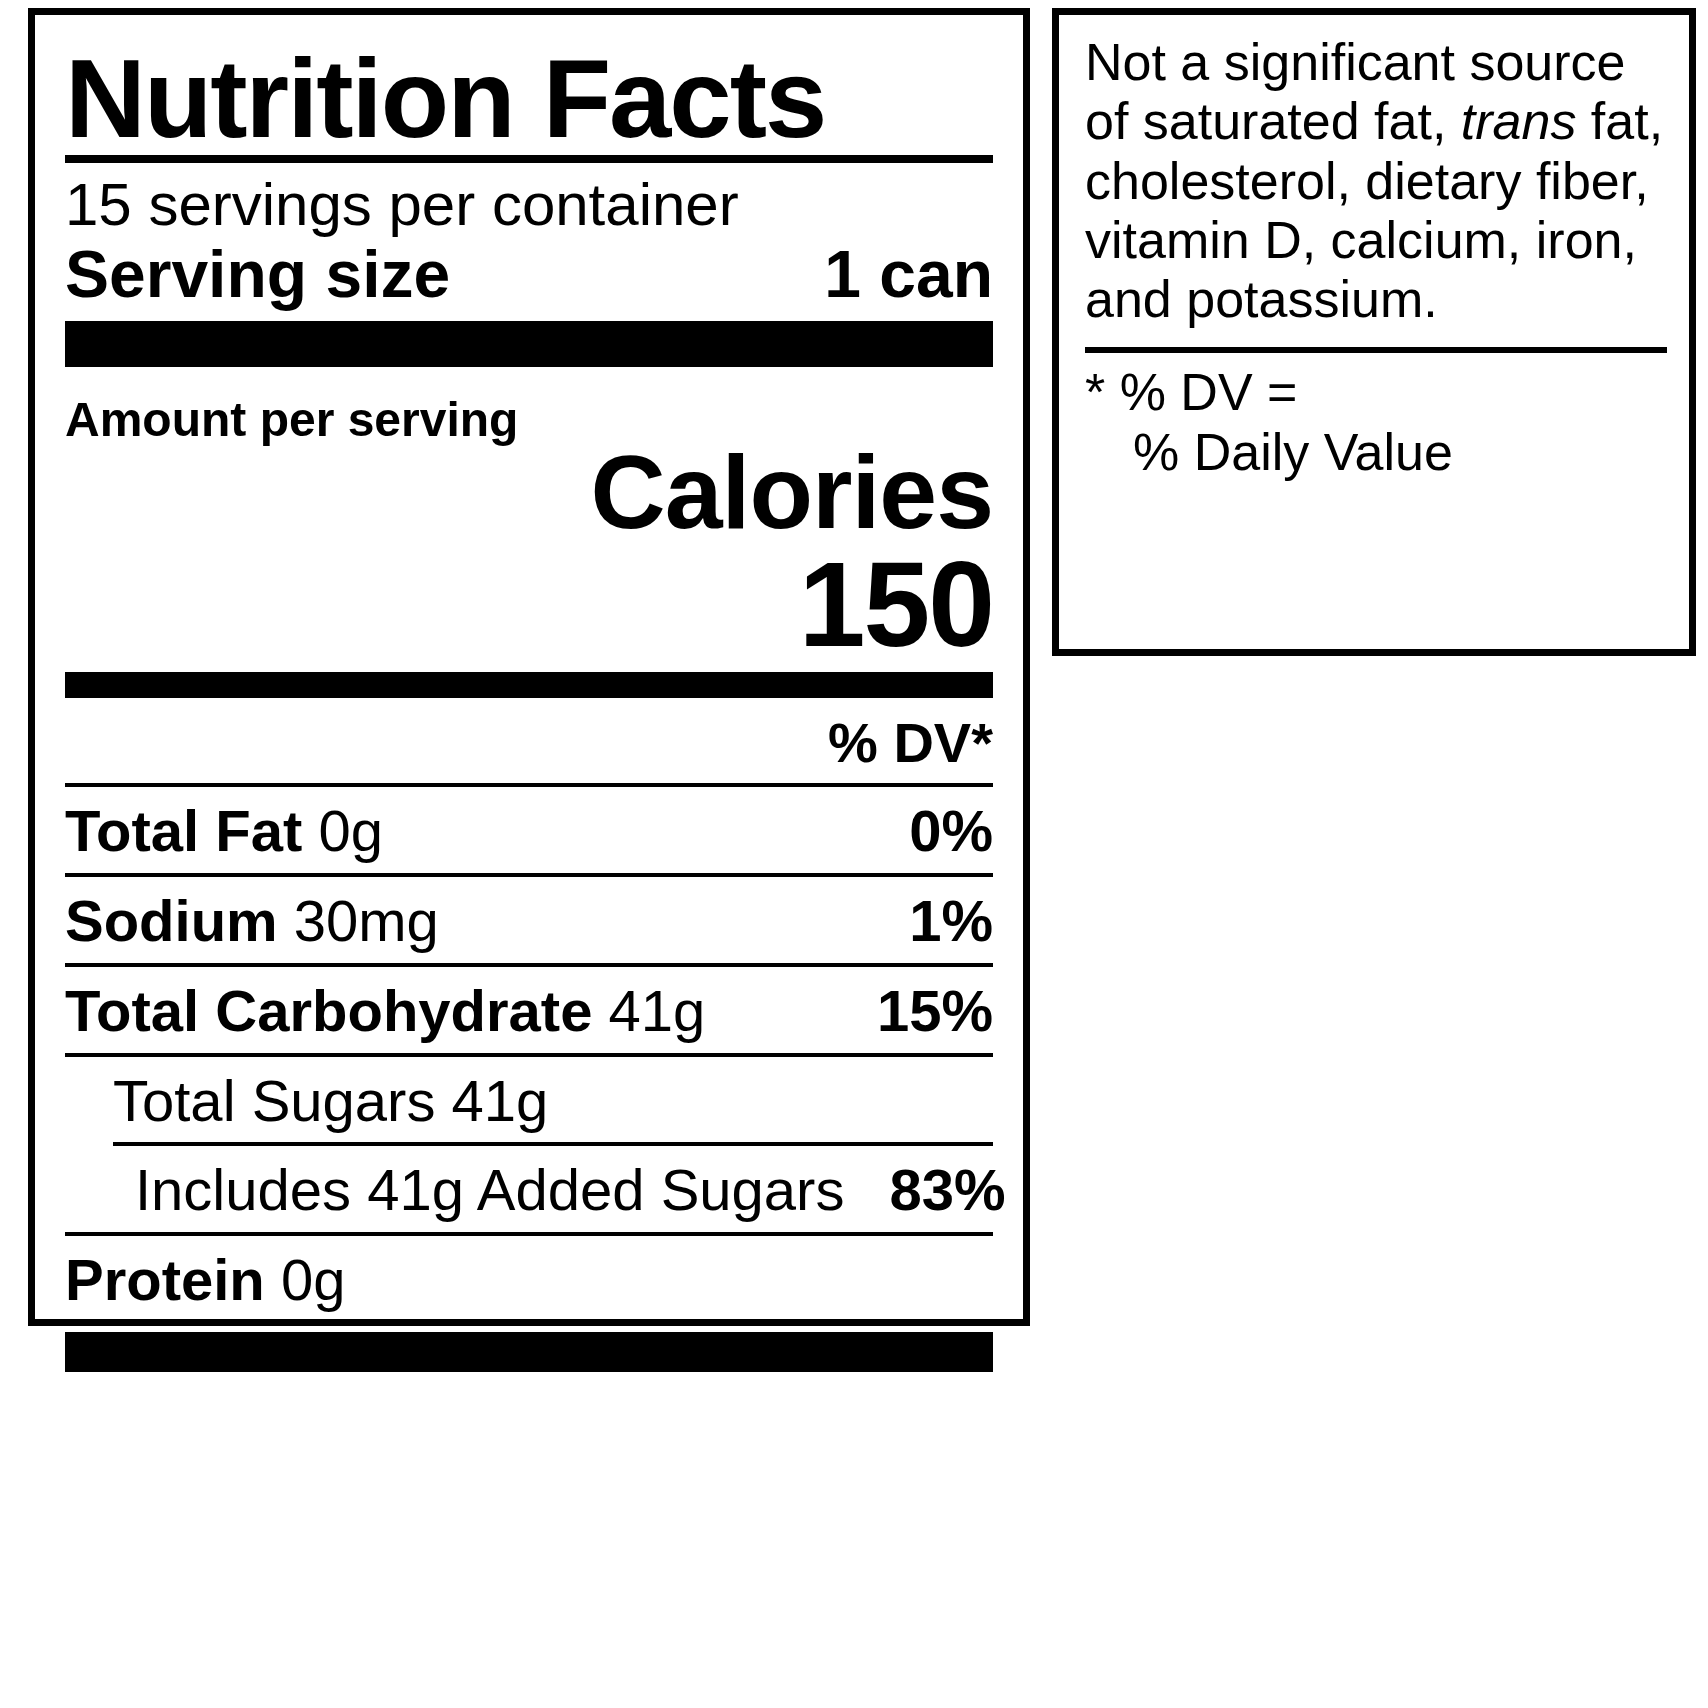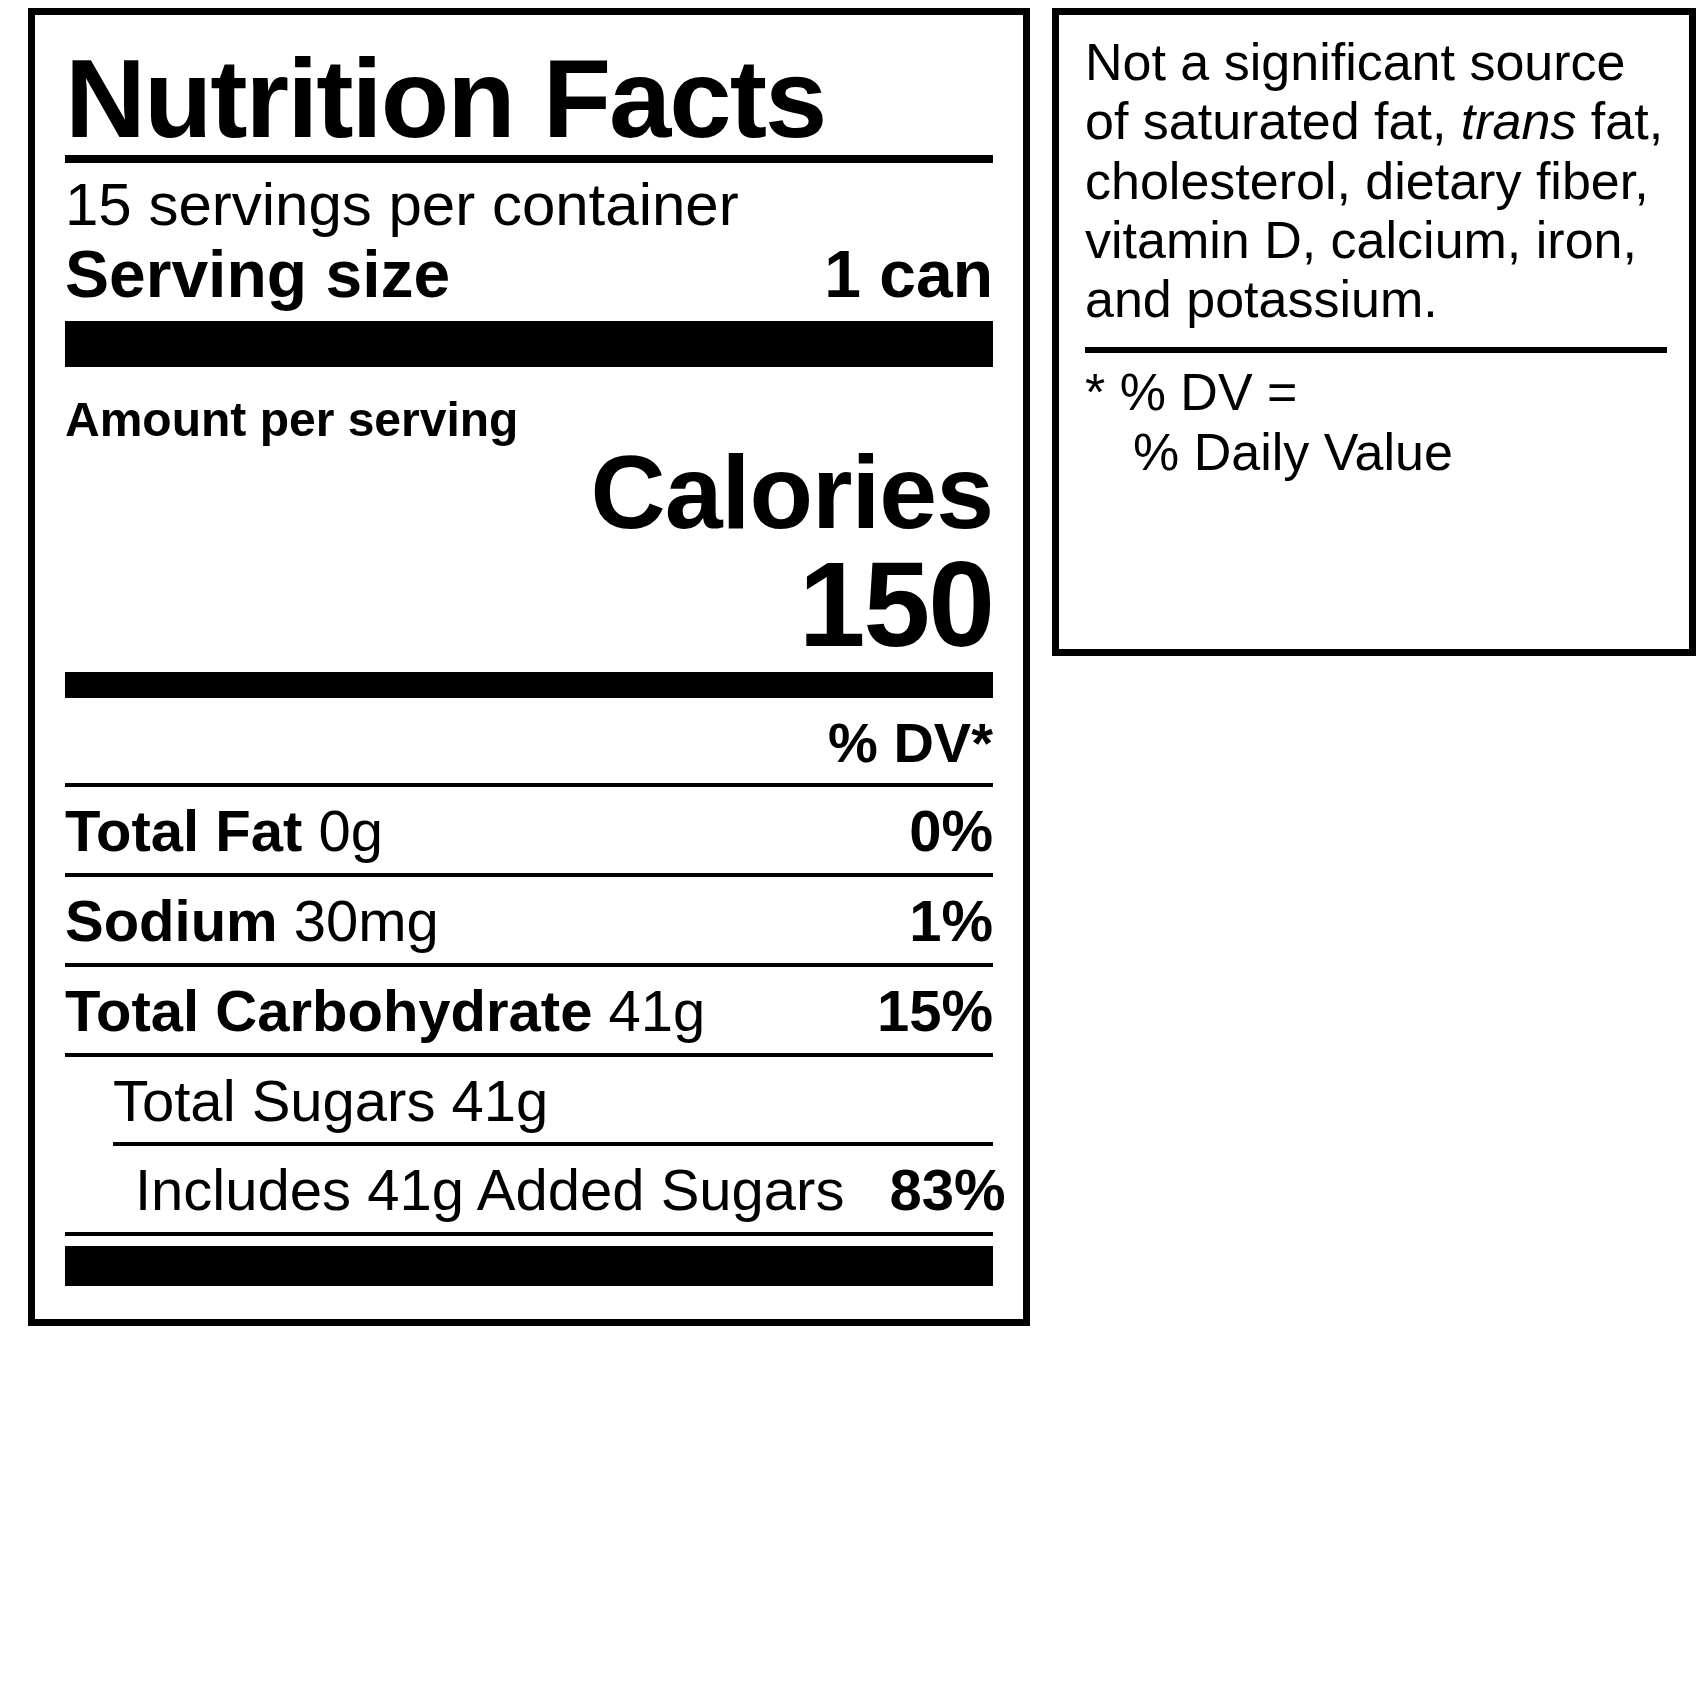--- a/index.html
+++ b/index.html
@@ -208,20 +208,24 @@
       <span class="lab light">Total Sugars 41g</span>
       <span class="val"></span>
     </div>
 
     <div class="nf-row indent2" style="border-top:4px solid #000; margin-left:48px; padding-left:22px;">
       <span class="lab light">Includes 41g Added Sugars</span>
       <span class="val">83%</span>
     </div>
     <div class="rule-thin"></div>
 
+    <div class="nf-row">
+      <span class="lab"><b>Protein</b><span class="light"> 0g</span></span>
+      <span class="val"></span>
+    </div>
 
     <div class="rule-bottom" style="margin-top:10px;"></div>
   </div>
 
   <div class="side-panel">
     <div class="side-note"><span>Not a significant source of saturated fat, </span><i>trans</i><span> fat, cholesterol, dietary fiber, vitamin D, calcium, iron, and potassium.</span></div>
 
     <div class="side-rule"></div>
 
     <div class="dv-note">

